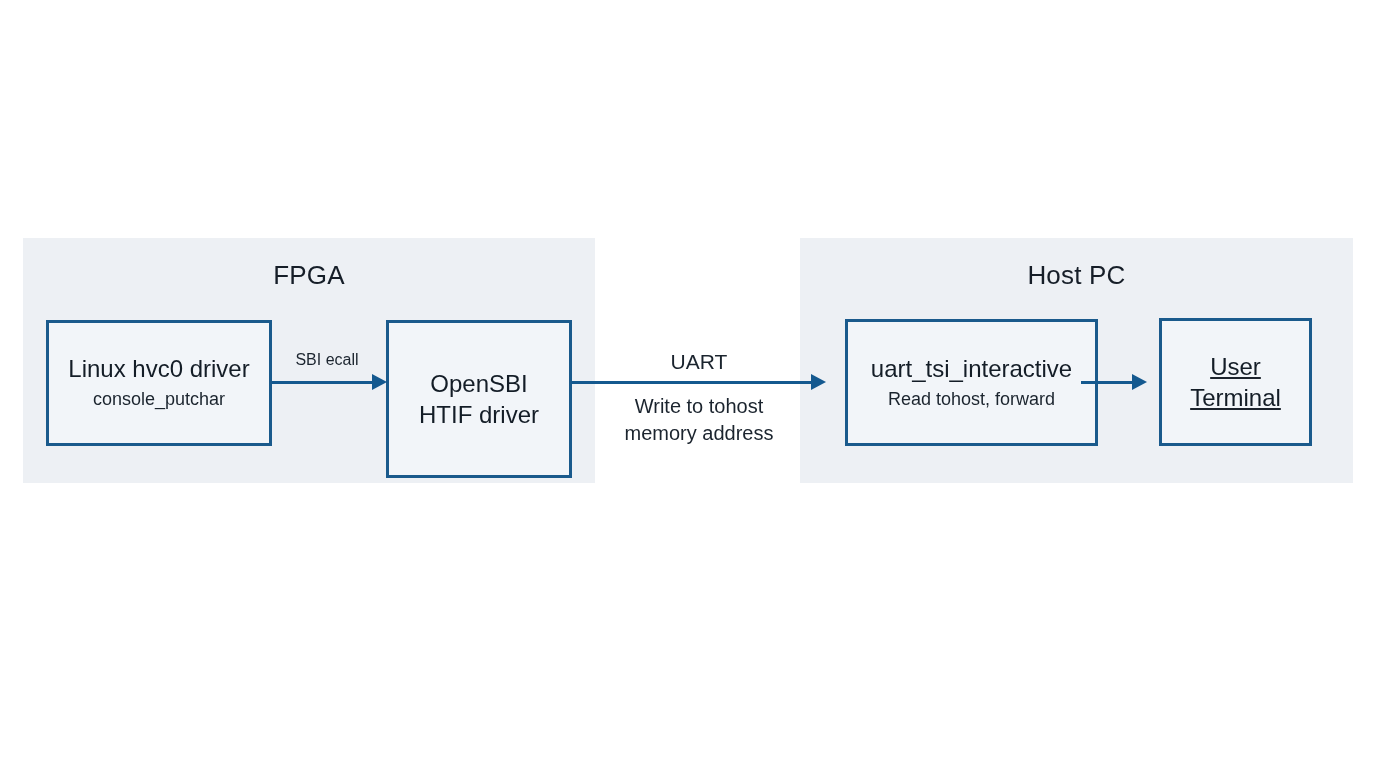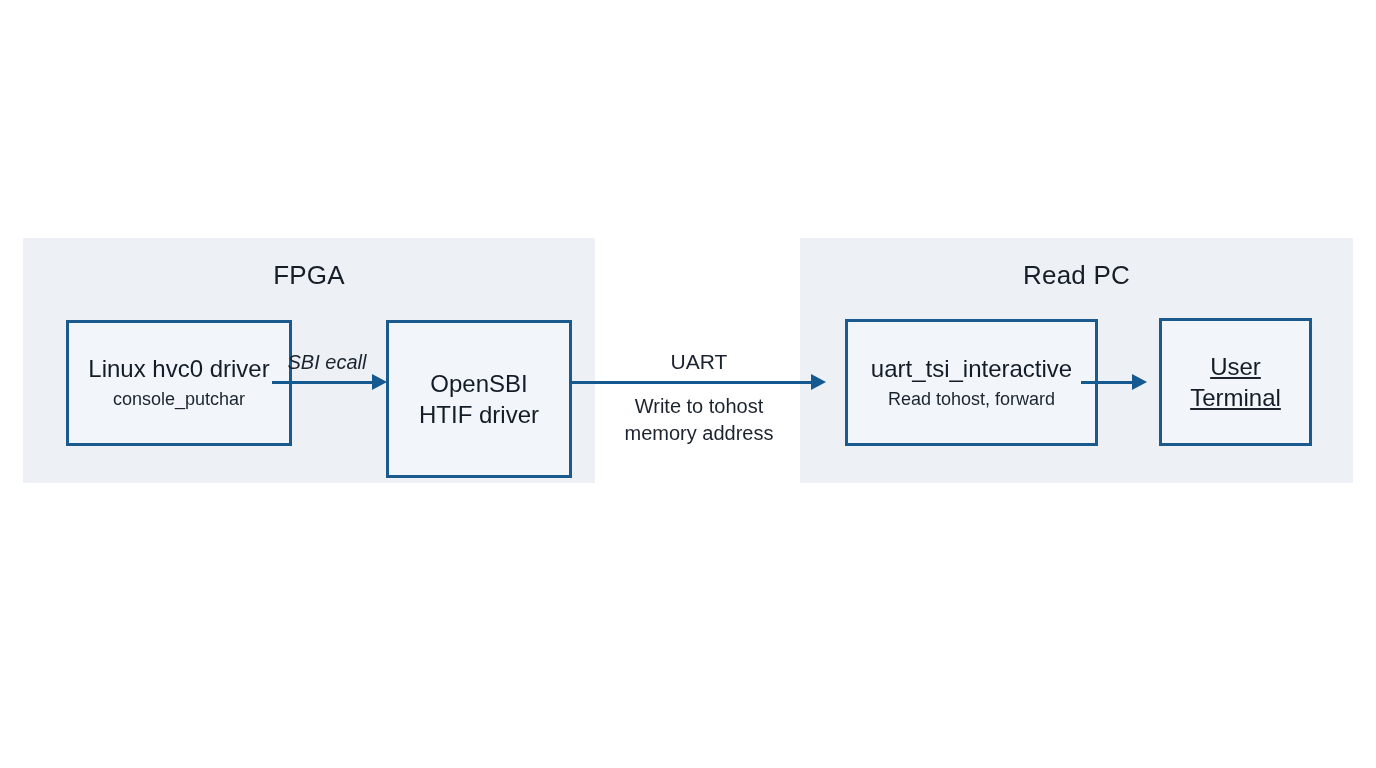--- a/index.html
+++ b/index.html
@@ -33,21 +33,21 @@
   .node {
     position: absolute;
     background: #f2f5f9;
     border: 3px solid #1a5a8c;
     display: flex;
     flex-direction: column;
     align-items: center;
     justify-content: center;
     text-align: center;
   }
-  .node-linux    { left: 23px;  top: 82px; width: 226px; height: 126px; margin-left: 20px; }
+  .node-linux    { left: 23px;  top: 82px; width: 226px; height: 126px; }
   .node-opensbi  { left: 363px; top: 82px; width: 186px; height: 158px; }
   .node-uarttsi  { left: 27px;  top: 81px; width: 253px; height: 127px; margin-left: 18px; }
   .node-terminal { left: 359px; top: 80px; width: 153px; height: 128px; text-decoration: underline; }
 
   .node-title { font-size: 24px; line-height: 31px; color: #141d27; }
   .node-sub   { font-size: 18px; line-height: 27px; color: #1b242e; margin-top: 2px; }
 
   .edge-line {
     position: absolute;
     height: 3px;
@@ -67,21 +67,21 @@
   .edge2-line { left: 571px; width: 241px; }
   .edge2-head { left: 811px; }
   .edge3-line { left: 1081px; width: 52px; }
   .edge3-head { left: 1132px; }
 
   .edge-label {
     position: absolute;
     text-align: center;
     color: #1b242e;
   }
-  .label-sbi   { left: 262px; width: 130px; top: 351px; font-size: 20px; font-style: italic; }
+  .label-sbi   { left: 262px; width: 130px; top: 351px; font-size: 16px; }
   .label-uart  { left: 599px; width: 200px; top: 350px; font-size: 21px; }
   .label-write { left: 579px; width: 240px; top: 393px; font-size: 20px; line-height: 27px; }
 </style>
 </head>
 <body>
 
 <div class="canvas">
 
   <section class="group-container group-fpga">
     <h2 class="group-title">FPGA</h2>
@@ -91,21 +91,21 @@
       <div class="node-sub">console_putchar</div>
     </div>
 
     <div class="node node-opensbi">
       <div class="node-title">OpenSBI</div>
       <div class="node-title">HTIF driver</div>
     </div>
   </section>
 
   <section class="group-container group-host">
-    <h2 class="group-title">Read PC</h2>
+    <h2 class="group-title">Host PC</h2>
 
     <div class="node node-uarttsi">
       <div class="node-title">uart_tsi_interactive</div>
       <div class="node-sub">Read tohost, forward</div>
     </div>
 
     <div class="node node-terminal">
       <div class="node-title">User</div>
       <div class="node-title">Terminal</div>
     </div>

